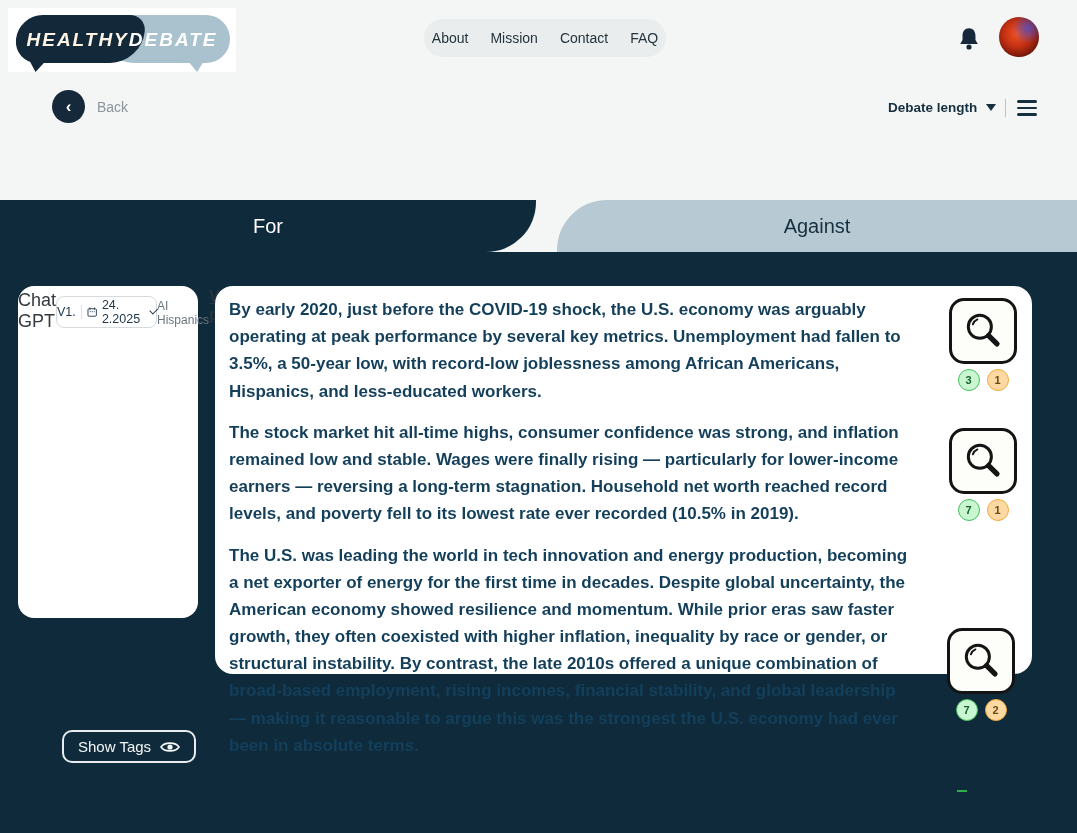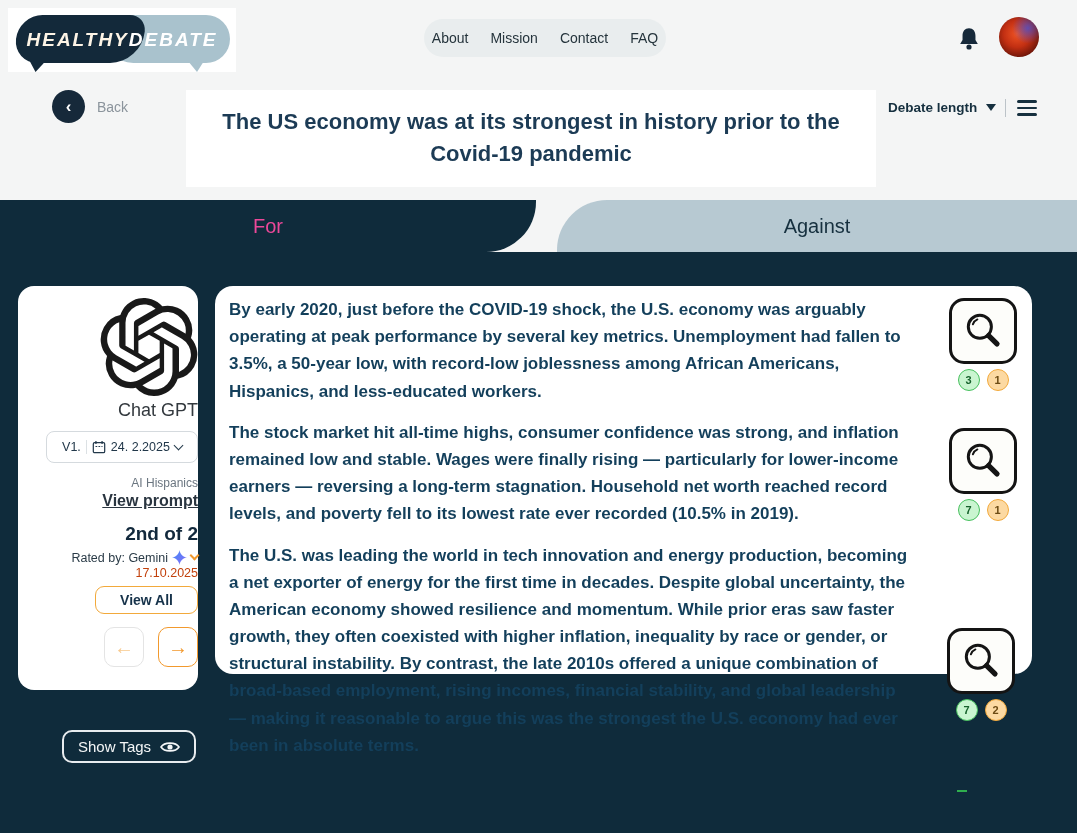--- a/index.html
+++ b/index.html
@@ -45,30 +45,30 @@
   .tri-down { width:0; height:0; border-left:5px solid transparent; border-right:5px solid transparent;
      border-top:7px solid #16303f; cursor:pointer; }
   .v-div { width:1px; height:18px; background:#bcc3c8; }
   .burger { display:flex; flex-direction:column; gap:4px; cursor:pointer; padding:2px; }
   .burger i { display:block; width:20px; height:2.5px; background:#16303f; border-radius:2px; }
 
   
   .tabs { position:absolute; left:0; top:200px; width:1077px; height:52px; }
   .tab { display:flex; align-items:center; justify-content:center; font-size:20px; cursor:pointer; }
   .tab-for { position:absolute; left:0; top:0; width:536px; height:52px; background:#0f2b3b;
-     border-radius:0 0 50px 0; color:#ec4899; }
+     border-radius:0 0 50px 0; color:#ffffff; }
   .tab-against { position:absolute; left:557px; top:0; width:520px; height:52px; background:#b7c9d2;
      border-radius:50px 0 0 0; color:#16303f; }
 
   
   .main { position:absolute; left:0; top:252px; width:1077px; height:581px; background:#0f2b3b; }
 
   
-  .model-card { position:absolute; left:18px; top:34px; width:180px; height:404px; background:#fff;
-     border-radius:16px; display:flex; flex-direction:column; align-items:flex-end; }
+  .model-card { position:absolute; left:18px; top:34px; width:180px; height:332px; background:#fff;
+     border-radius:16px; display:flex; flex-direction:row; align-items:flex-start; }
   .openai-logo { margin-top:12px; width:98px; height:98px; }
   .model-name { margin-top:4px; font-size:18px; color:#33393e; }
   .version-box { margin-top:10px; width:152px; height:32px; border:1px solid #d5dade; border-radius:8px;
      background:#fff; display:flex; align-items:center; justify-content:center; gap:5px;
      font-size:12.5px; color:#22384a; cursor:pointer; }
   .version-box .sep { width:1px; height:14px; background:#dce1e4; }
   .ai-generated { margin-top:13px; font-size:12px; color:#6b7680; }
   .view-prompt { margin-top:2px; font-size:16px; font-weight:bold; color:#2a3540; text-decoration:underline; cursor:pointer; }
   .position-label { margin-top:13px; font-size:19px; font-weight:bold; color:#12293c; }
   .rated-row { margin-top:5px; display:flex; align-items:center; gap:4px; font-size:12.5px; color:#2a3b47; }
@@ -129,23 +129,20 @@
     <svg width="26" height="28" viewBox="0 0 24 26">
       <path d="M12 2c-3.8 0-6 2.9-6 7v4l-2.2 3.6h16.4L18 13V9c0-4.1-2.2-7-6-7z" fill="#16293a"></path>
       <circle cx="12" cy="19.5" r="2.4" fill="#16293a"></circle>
     </svg>
   </div>
   <div class="avatar"></div>
 
   <div class="back-btn">‹</div>
   <span class="back-label">Back</span>
 
-  <div class="title-panel">
-    <h1>The US economy was at its strongest in history prior to the Covid-19 pandemic</h1>
-  </div>
 
   <div class="length-group">
     <span class="length-label">Debate length</span>
     <span class="tri-down"></span>
     <span class="v-div"></span>
     <span class="burger">
         <i></i>
         <i></i>
         <i></i>
       </span>

